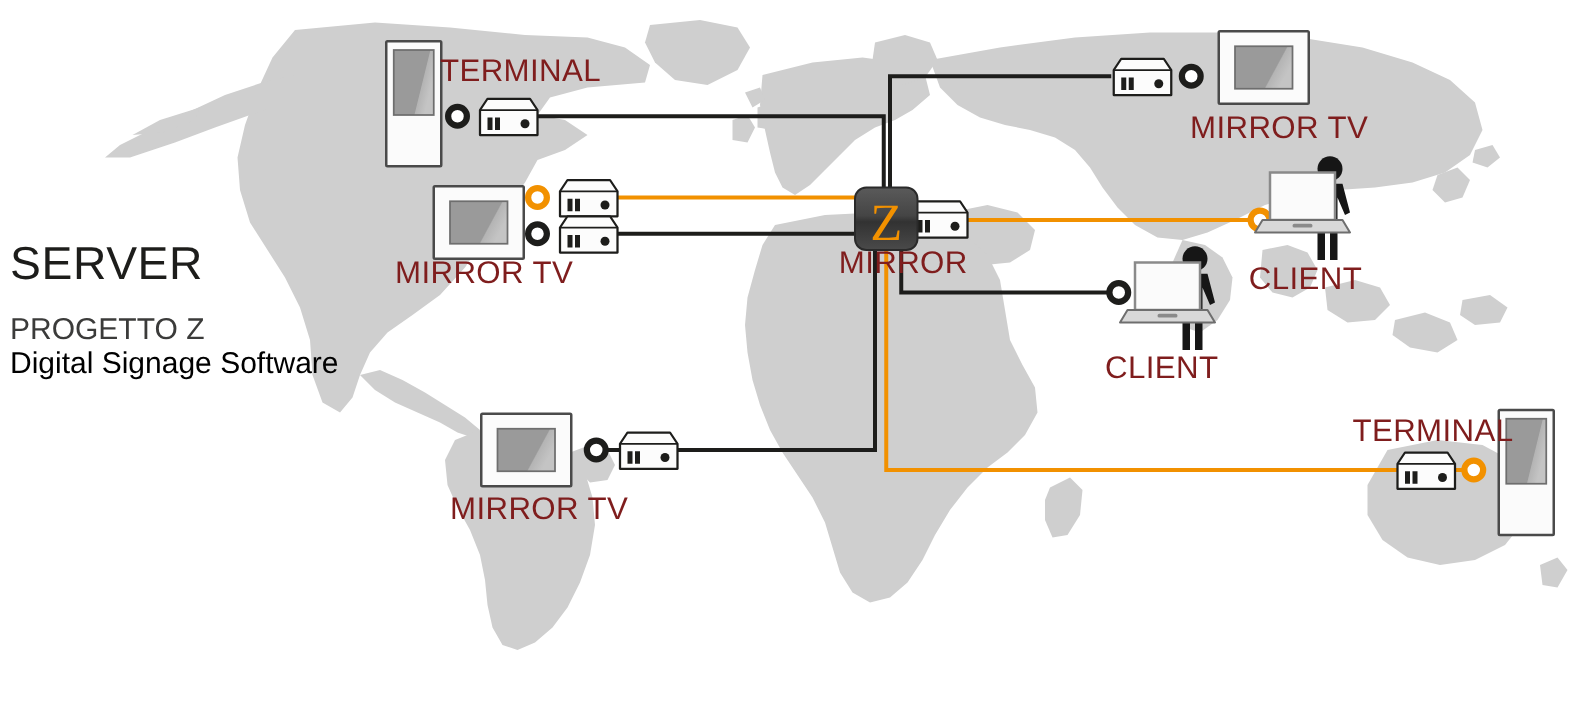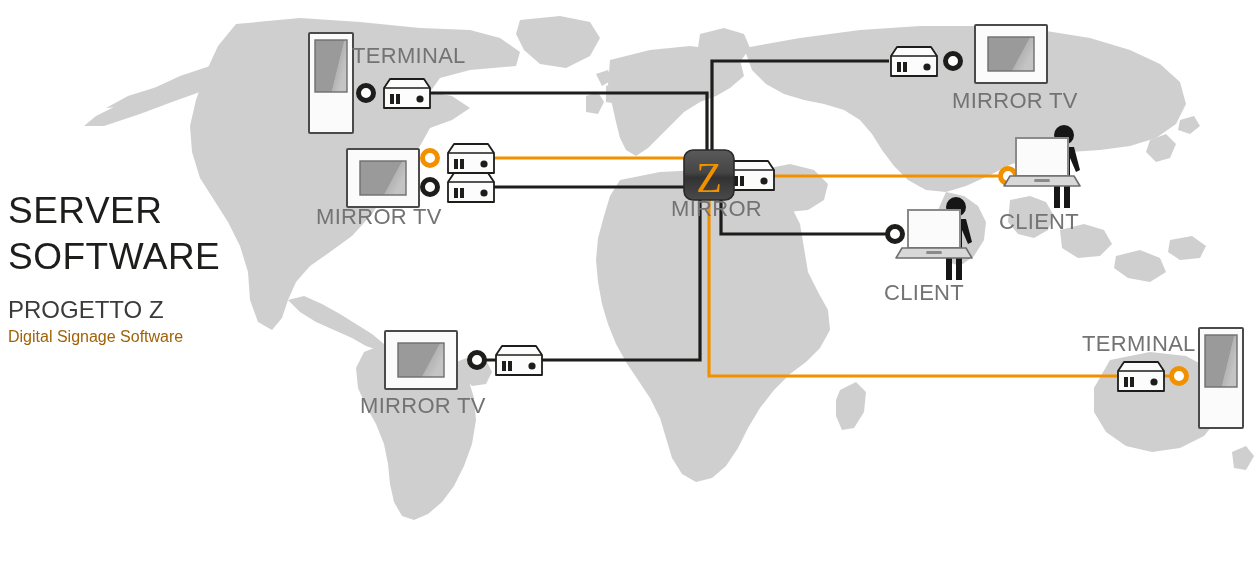--- a/index.html
+++ b/index.html
@@ -7,23 +7,23 @@
        font-family:"Liberation Sans","DejaVu Sans",sans-serif;}
   #stage{position:absolute;left:0;top:0;width:1260px;height:567px;}
   #map{position:absolute;left:0;top:0;width:1260px;height:567px;}
   #wires{position:absolute;left:0;top:0;width:1260px;height:567px;}
   #nodes{position:absolute;left:0;top:0;width:1260px;height:567px;}
 
   .title-block{position:absolute;left:8px;top:188px;}
   .t-line{font-size:37px;letter-spacing:.5px;color:#1d1d1b;line-height:46px;
           font-weight:400;white-space:nowrap;}
   .sub1{font-size:24px;color:#3b3b3a;margin-top:16px;white-space:nowrap;line-height:27px;}
-  .sub2{font-size:16px;color:#a16207;white-space:nowrap;line-height:27px;}
-
-  .nlabel{position:absolute;font-size:22px;color:#737373;white-space:nowrap;letter-spacing:.3px;}
+  .sub2{font-size:24px;color:#000000;white-space:nowrap;line-height:27px;}
+
+  .nlabel{position:absolute;font-size:25px;color:#7f1d1d;white-space:nowrap;letter-spacing:.3px;}
 </style>
 </head>
 <body>
 
 <div id="stage">
 
   <svg id="map" viewBox="0 0 1260 567">
     <g fill="#cfcfcf" stroke="none">
 
       <path d="M236,24 L300,18 L360,22 L420,28 L470,30 L500,38 L520,52 L516,66
@@ -241,21 +241,20 @@
       </g>
       <circle cx="1179" cy="376" r="7.5" fill="#ffffff" stroke="#F29100" stroke-width="5"></circle>
       <g transform="translate(1198,327)">
         <use href="#termBox"></use>
       </g>
     </g>
   </svg>
 
   <div class="title-block">
     <div class="t-line">SERVER</div>
-    <div class="t-line">SOFTWARE</div>
     <div class="sub1">PROGETTO Z</div>
     <div class="sub2">Digital Signage Software</div>
   </div>
 
   <div class="nlabel" style="left:352px;top:43px;">TERMINAL</div>
   <div class="nlabel" style="left:316px;top:204px;">MIRROR TV</div>
   <div class="nlabel" style="left:952px;top:88px;">MIRROR TV</div>
   <div class="nlabel" style="left:999px;top:209px;">CLIENT</div>
   <div class="nlabel" style="left:884px;top:280px;">CLIENT</div>
   <div class="nlabel" style="left:360px;top:393px;">MIRROR TV</div>

